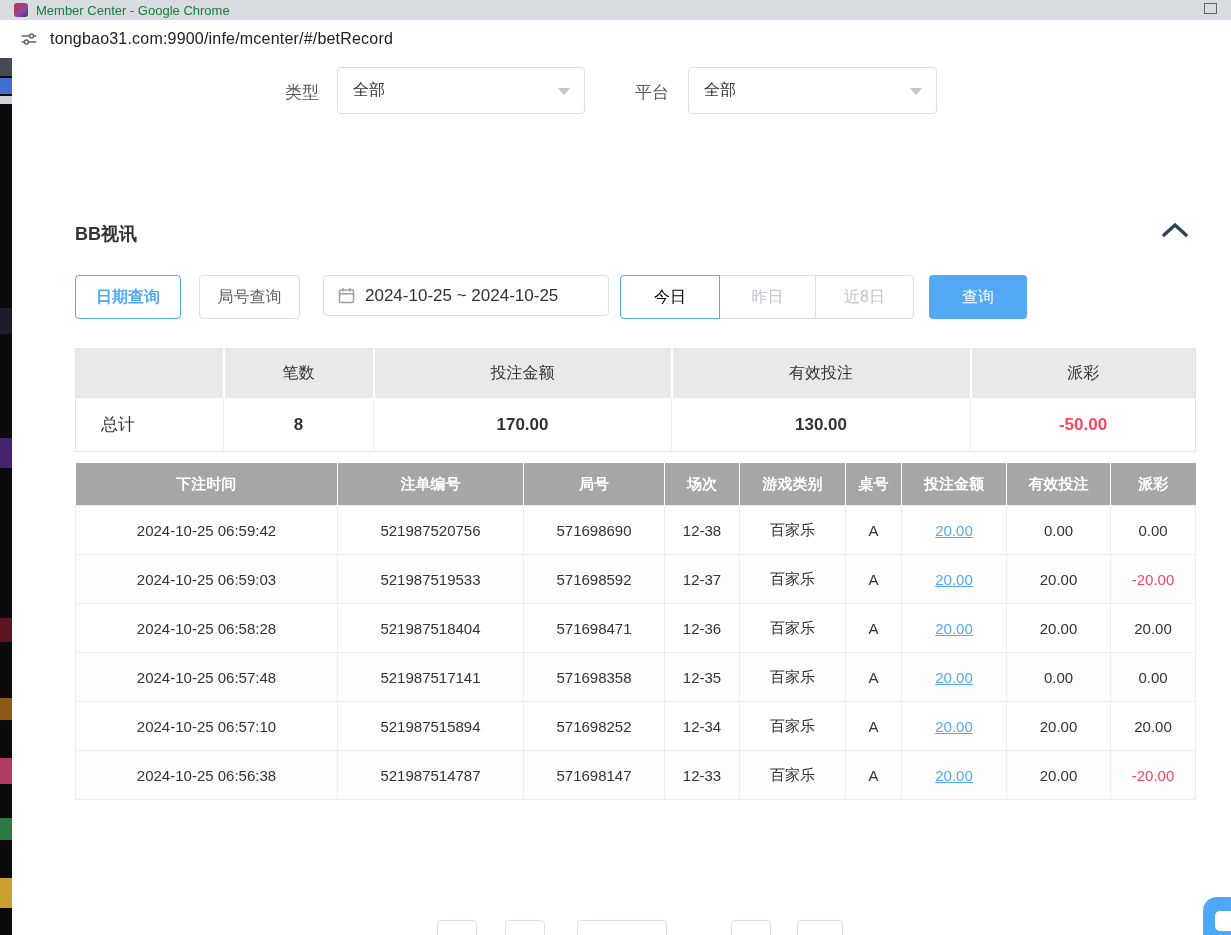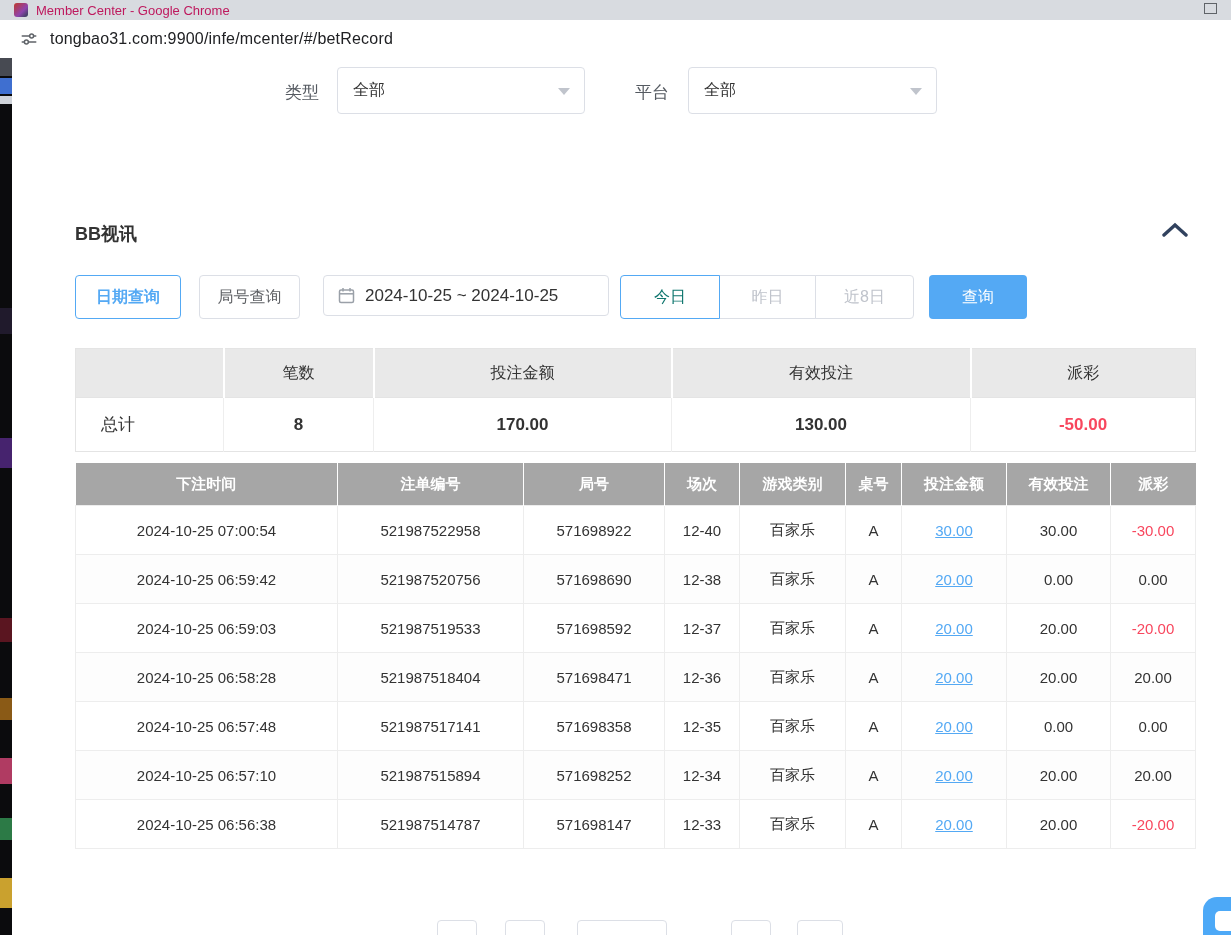--- a/index.html
+++ b/index.html
@@ -12,21 +12,21 @@
   .titlebar{
     position:absolute;left:0;top:0;width:1231px;height:20px;
     background:#d8dbe0;display:flex;align-items:center;
   }
   .favicon{
     width:14px;height:14px;margin-left:14px;border-radius:3px;
     background:linear-gradient(135deg,#c0392b 0%,#8e44ad 60%,#2c3e50 100%);
     flex:0 0 auto;
   }
   .win-title{
-    margin-left:8px;font-size:13px;color:#be185d;white-space:nowrap;
+    margin-left:8px;font-size:13px;color:#15803d;white-space:nowrap;
   }
   .win-controls{position:absolute;right:14px;top:3px;display:flex;gap:18px;}
   .maximize-box{width:11px;height:9px;border:1px solid #5f6368;background:transparent;}
   .urlbar{
     position:absolute;left:0;top:20px;width:1231px;height:38px;background:#ffffff;
     border-bottom:1px solid #e1e3e6;display:flex;align-items:center;
     box-shadow:0 1px 2px rgba(0,0,0,0.04);
   }
   .tune-icon{margin-left:20px;width:18px;height:18px;flex:0 0 auto;}
   .url-text{margin-left:12px;font-size:16px;color:#202124;letter-spacing:.2px;}
@@ -69,21 +69,21 @@
   .date-box .cal{margin-left:14px;flex:0 0 auto;}
   .date-box .range-text{margin-left:10px;font-size:17px;color:#333;}
   .day-group{position:absolute;top:217px;display:flex;}
   .day-btn{
     height:44px;box-sizing:border-box;border:1px solid #dcdfe6;background:#fff;
     display:flex;align-items:center;justify-content:center;font-size:16px;color:#bfc3cb;
     cursor:pointer;margin-left:-1px;
   }
   .day-btn:first-child{margin-left:0;border-radius:4px 0 0 4px;}
   .day-btn:last-child{border-radius:0 4px 4px 0;}
-  .day-btn.active{border-color:#54a9f4;color:#0f766e;z-index:2;position:relative;}
+  .day-btn.active{border-color:#54a9f4;color:#000000;z-index:2;position:relative;}
   .search-btn{
     position:absolute;top:217px;height:44px;border:none;border-radius:4px;background:#54a9f4;
     color:#fff;font-size:16px;display:flex;align-items:center;justify-content:center;cursor:pointer;
   }
   
   .summary-table{
     position:absolute;left:63px;top:290px;width:1120px;border-collapse:collapse;table-layout:fixed;
     font-size:16px;color:#333;border:1px solid #e4e4e4;
   }
   .summary-table th{
@@ -249,31 +249,20 @@
           <th>场次</th>
           <th>游戏类别</th>
           <th>桌号</th>
           <th>投注金额</th>
           <th>有效投注</th>
           <th>派彩</th>
         </tr>
     </thead>
     <tbody>
         <tr>
-          <td>2024-10-25 07:00:54</td>
-          <td>521987522958</td>
-          <td>571698922</td>
-          <td>12-40</td>
-          <td>百家乐</td>
-          <td>A</td>
-          <td><a class="bet-link">30.00</a></td>
-          <td>30.00</td>
-          <td class="negative">-30.00</td>
-        </tr>
-        <tr>
           <td>2024-10-25 06:59:42</td>
           <td>521987520756</td>
           <td>571698690</td>
           <td>12-38</td>
           <td>百家乐</td>
           <td>A</td>
           <td><a class="bet-link">20.00</a></td>
           <td>0.00</td>
           <td>0.00</td>
         </tr>

